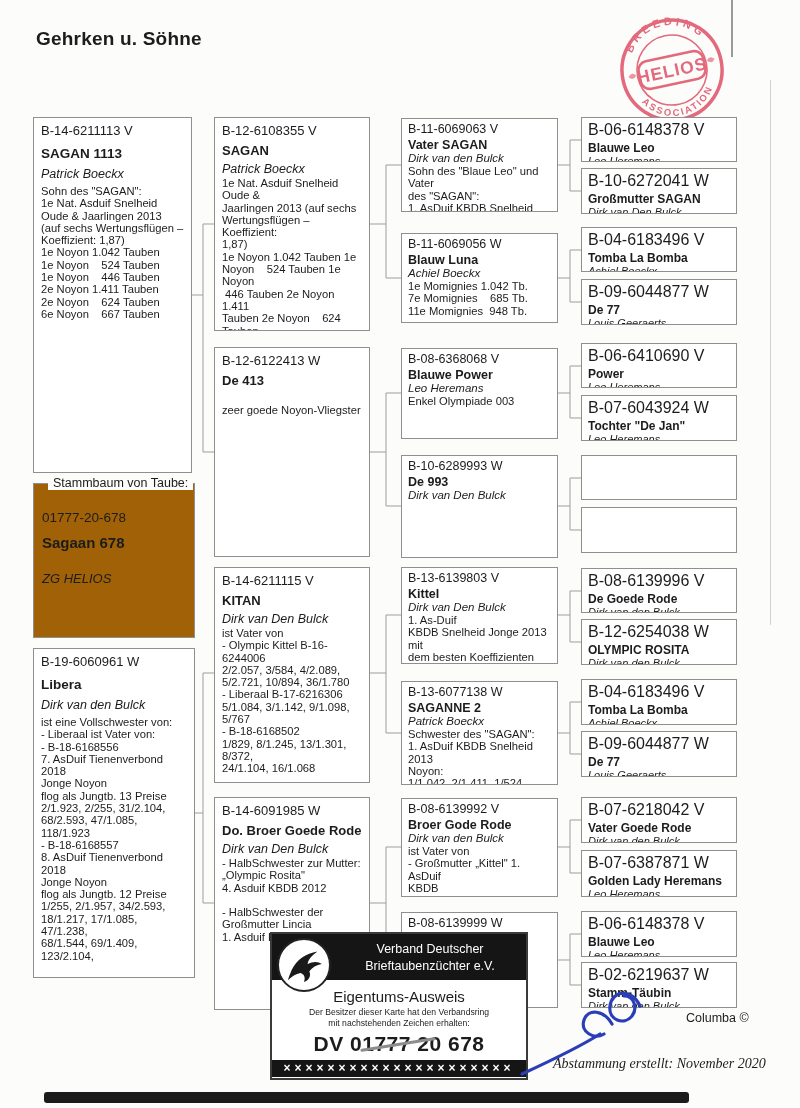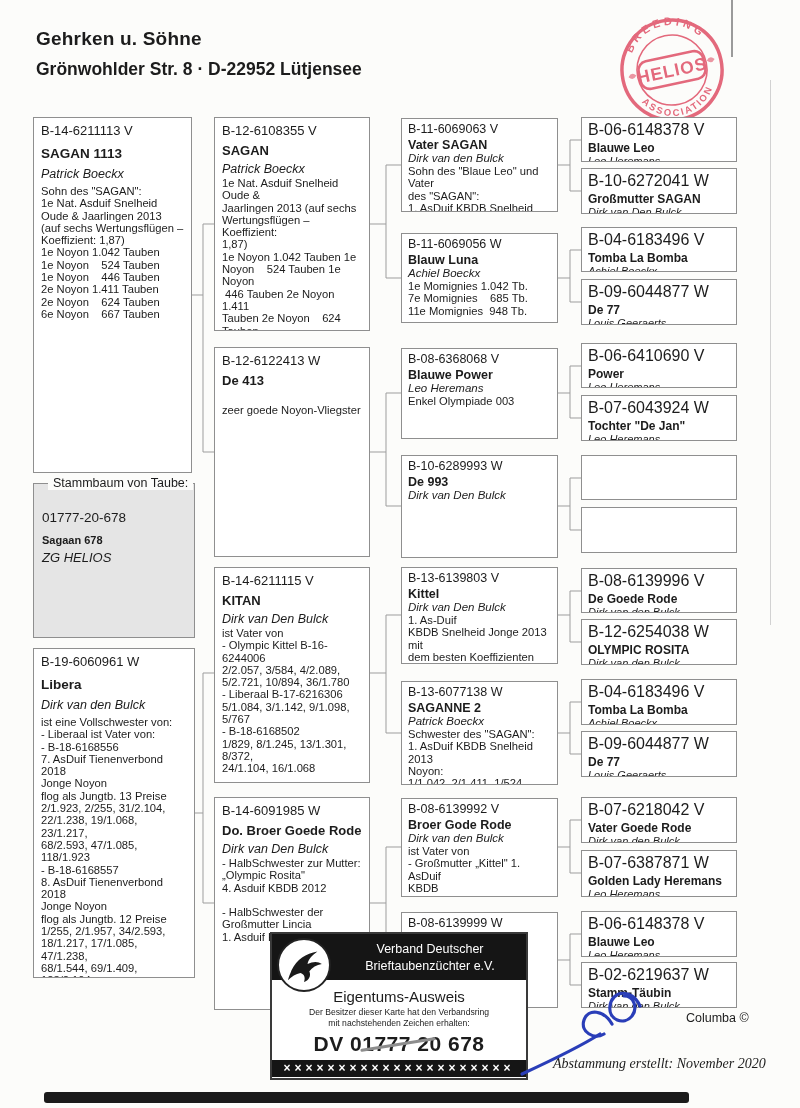--- a/index.html
+++ b/index.html
@@ -29,25 +29,25 @@
   .md .breeder{font-size:12.5px;margin-bottom:1px;}
   .sm{padding:3px 6px;}
   .sm .ring{margin-bottom:2px;}
   .sm .breeder{margin-bottom:1px;}
   .xs{padding:3px 6px;}
   .xs .ring{font-size:16px;margin-bottom:2px;}
   .xs .pname{font-size:12px;}
   .xs .breeder{font-size:11px;}
   
   .subject{position:absolute;left:33px;top:483px;width:162px;height:155px;
-      border:1px solid #8f8f8f;background:#e5e5e5;box-sizing:border-box;padding:26px 16px 0 8px;}
+      border:1px solid #8f8f8f;background:#a16207;box-sizing:border-box;padding:26px 16px 0 8px;}
   .subject .lbl{position:absolute;top:-8px;left:14px;background:#fcfcfa;
       padding:0 5px;font-size:12.5px;}
   .subject .ring{font-size:13.5px;margin-bottom:9px;}
-  .subject .pname{font-size:11px;margin-bottom:4px;}
+  .subject .pname{font-size:15px;margin-bottom:20px;}
   .subject .breeder{font-size:13px;}
   
   .wires{position:absolute;left:0;top:0;pointer-events:none;}
   
   .stamp{position:absolute;left:616px;top:16px;width:112px;height:108px;
       transform:rotate(-12deg);opacity:.88;}
   
   .card{position:absolute;left:270px;top:932px;width:258px;height:148px;
       background:#fff;border:2px solid #3a3a3a;box-sizing:border-box;z-index:5;}
   .card .band{position:relative;background:#151515;color:#fff;height:46px;
@@ -73,21 +73,20 @@
   .scanbar{position:absolute;left:44px;top:1092px;width:645px;height:11px;
       background:#1b1b1b;border-radius:3px;}
   .edge1{position:absolute;left:731px;top:0;width:2px;height:57px;background:#9a9a9a;}
   .edge2{position:absolute;left:770px;top:80px;width:1px;height:545px;background:#d2d2d2;}
 </style>
 </head>
 <body>
 
 <div class="hdr">
   <div class="name">Gehrken u. Söhne</div>
-  <div class="addr">Grönwohlder Str. 8  ·  D-22952 Lütjensee</div>
 </div>
 
 <svg class="stamp" viewBox="-56 -54 112 108">
   <circle cx="0" cy="0" r="50" fill="none" stroke="#e0556b" stroke-width="3.5"></circle>
   <circle cx="0" cy="0" r="35" fill="none" stroke="#e0556b" stroke-width="1.6"></circle>
   <path id="arcT" d="M -41,-4 A 41,41 0 0 1 41,-4" fill="none"></path>
   <path id="arcB" d="M -42,4 A 42,42 0 0 0 42,4" fill="none"></path>
   <text font-size="11" font-weight="bold" fill="#e0556b" letter-spacing="3.5" font-family="Liberation Sans, sans-serif">
     <textPath href="#arcT" startOffset="50%" text-anchor="middle">BREEDING</textPath>
   </text>
@@ -153,21 +152,20 @@
   <div class="pname">Libera</div>
   <div class="breeder">Dirk van den Bulck</div>
   <div class="blines">
       <div>ist eine Vollschwester von:</div>
       <div>- Liberaal ist Vater von:</div>
       <div>- B-18-6168556</div>
       <div>7. AsDuif Tienenverbond 2018</div>
       <div>Jonge Noyon</div>
       <div>flog als Jungtb. 13 Preise</div>
       <div>2/1.923, 2/255, 31/2.104,</div>
-      <div>22/1.238, 19/1.068, 23/1.217,</div>
       <div>68/2.593, 47/1.085, 118/1.923</div>
       <div>- B-18-6168557</div>
       <div>8. AsDuif Tienenverbond 2018</div>
       <div>Jonge Noyon</div>
       <div>flog als Jungtb. 12 Preise</div>
       <div>1/255, 2/1.957, 34/2.593,</div>
       <div>18/1.217, 17/1.085, 47/1.238,</div>
       <div>68/1.544, 69/1.409, 123/2.104,</div>
     </div>
 </div>

